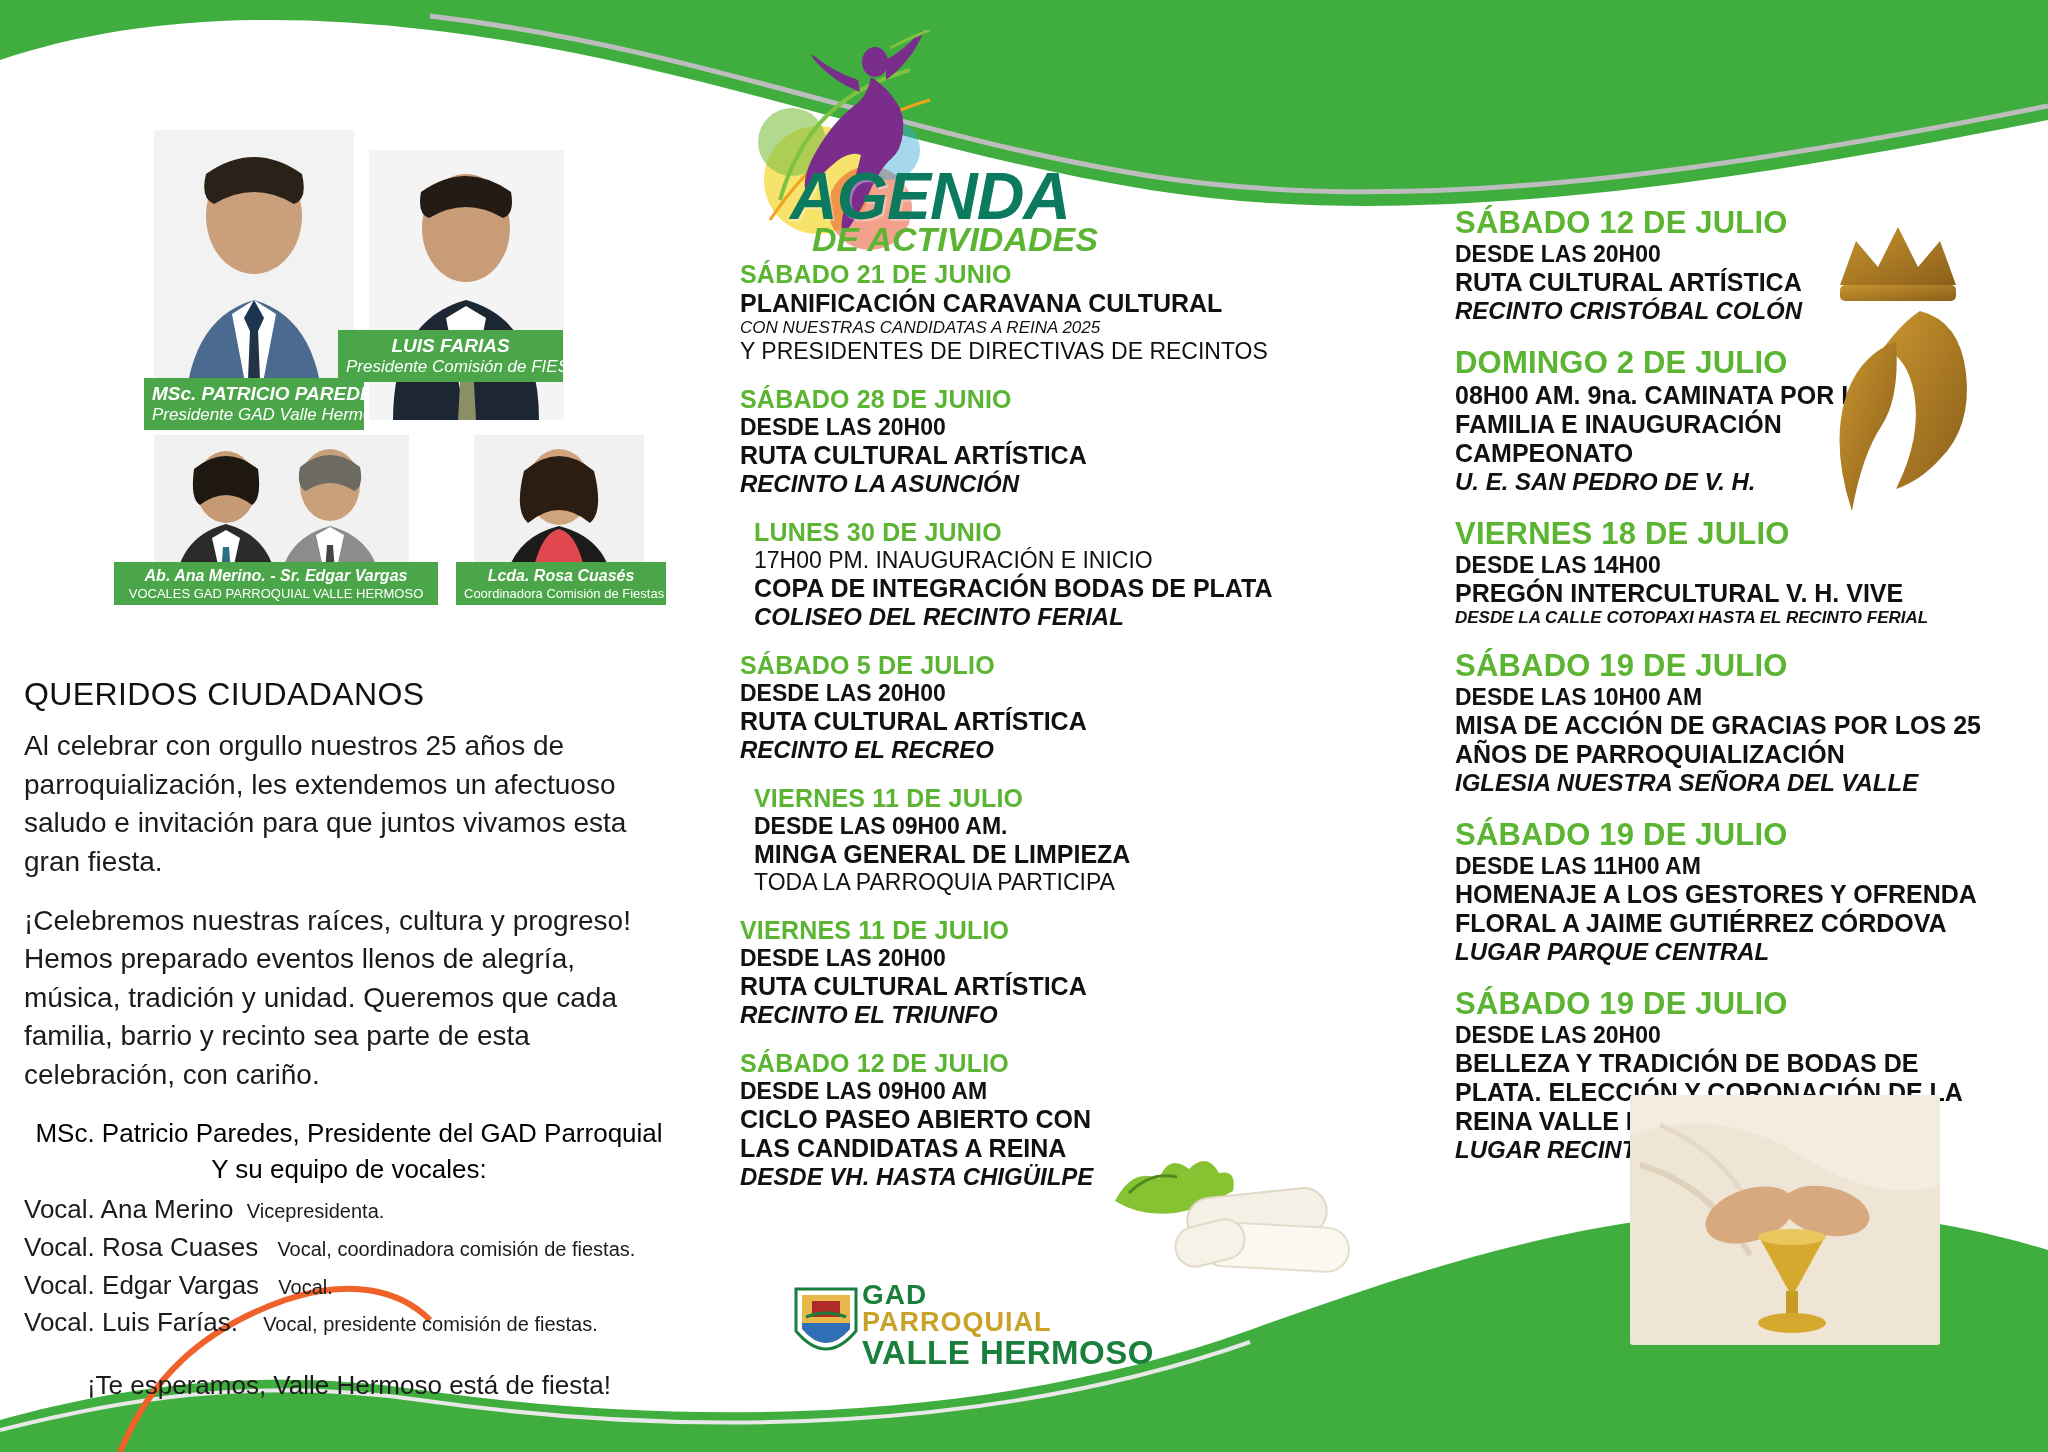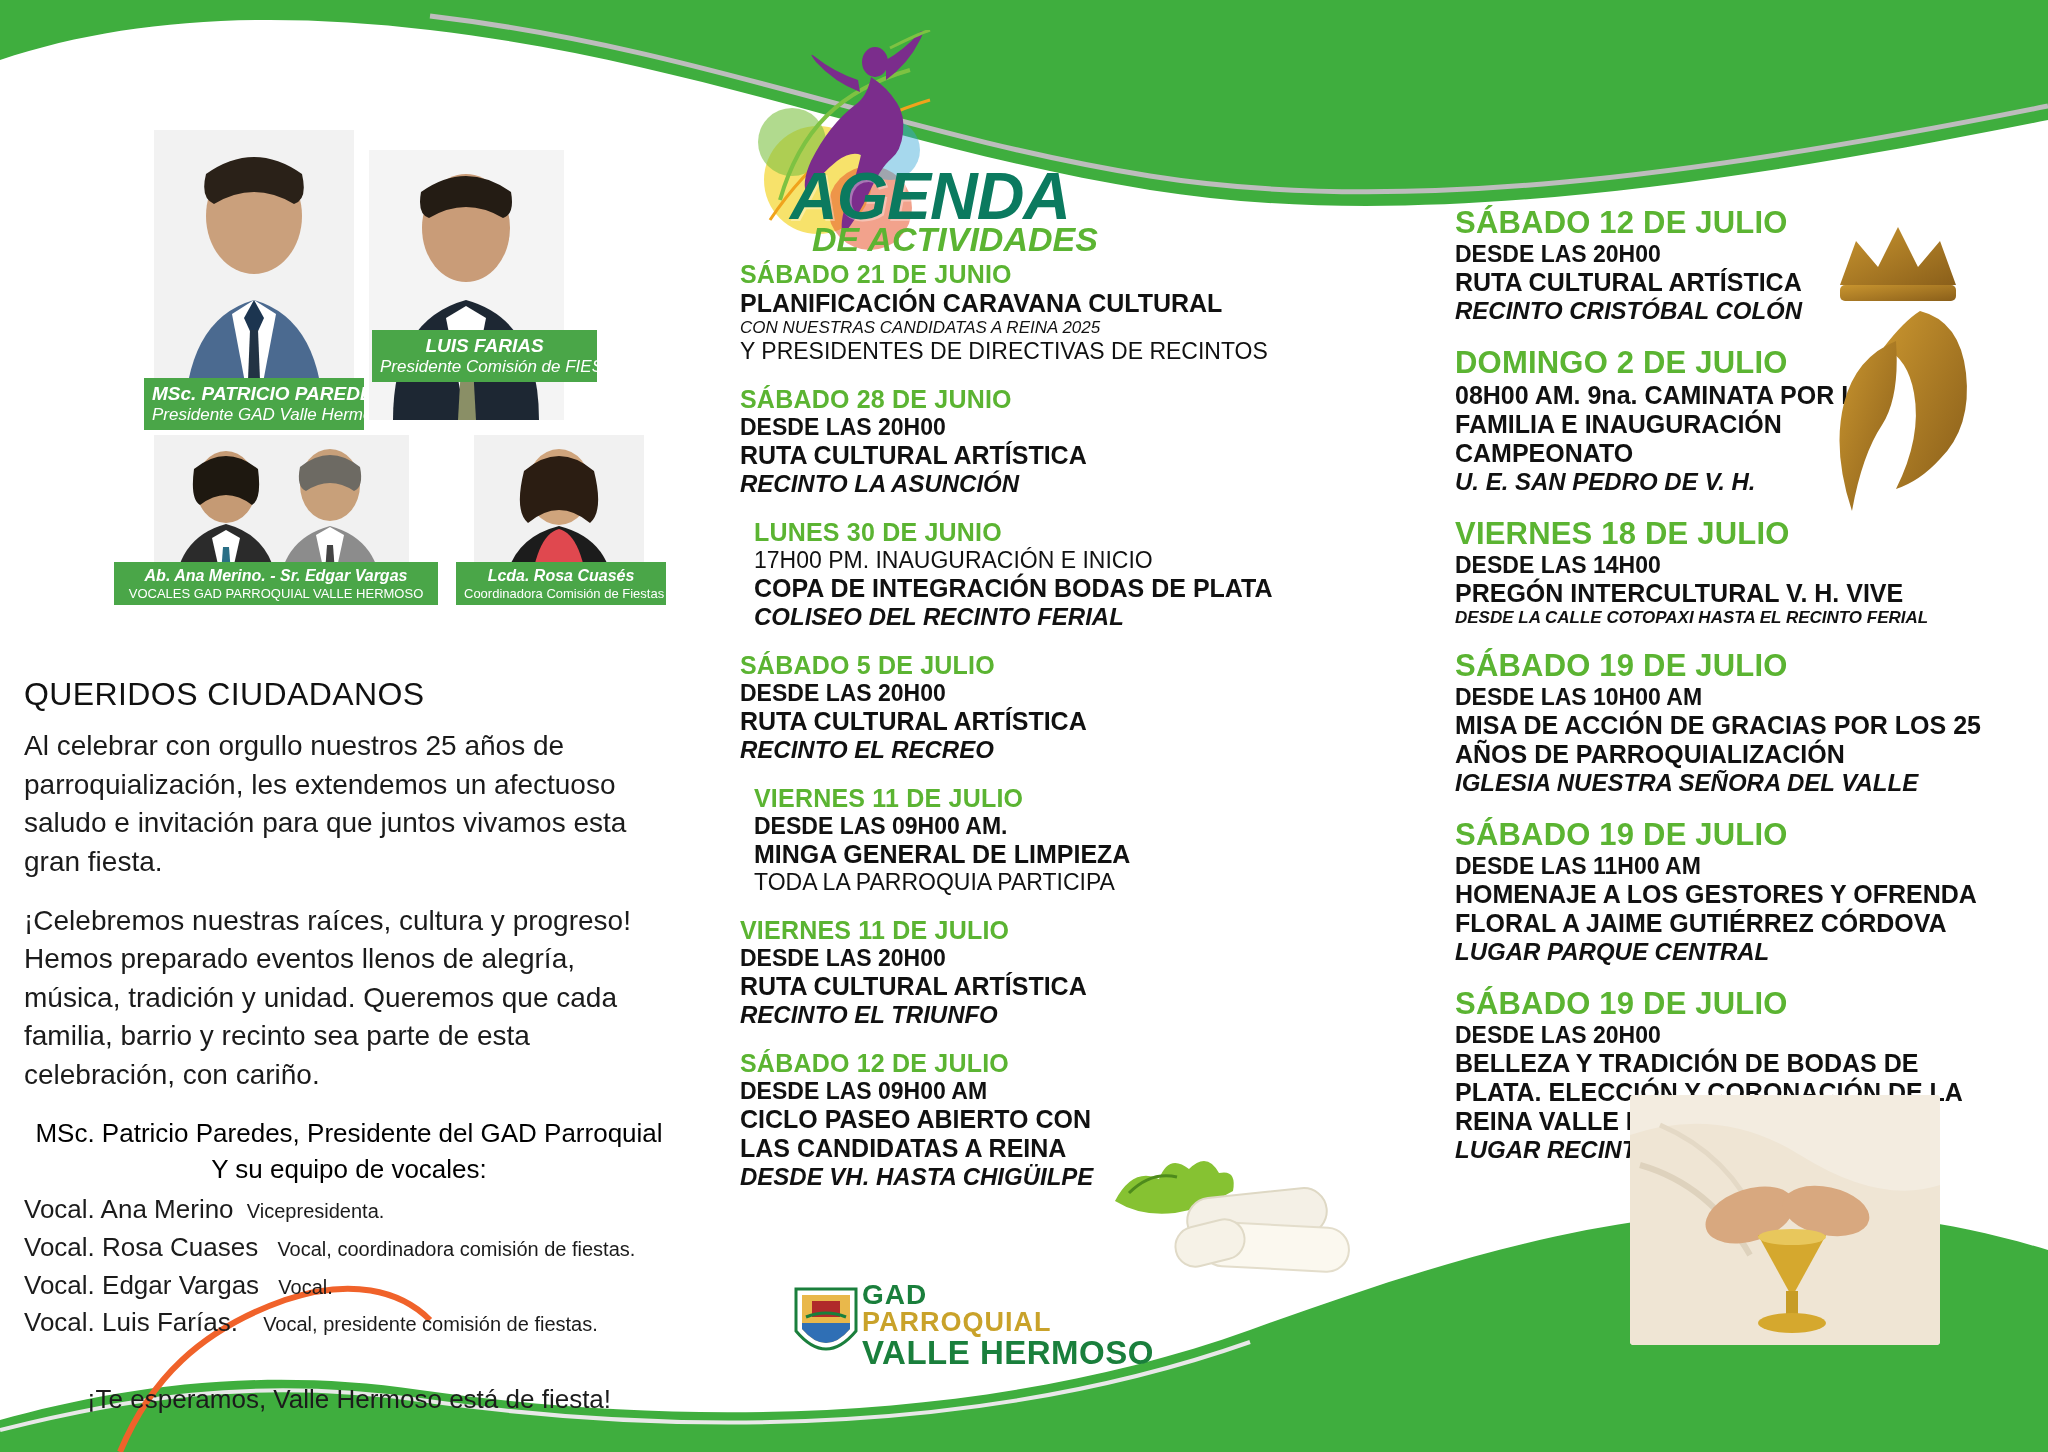--- a/index.html
+++ b/index.html
@@ -71,21 +71,21 @@
     margin-top: 14px;
     font-size: 28px;
     line-height: 1.38;
     color: #1b1b1b;
   }
   .body-text p { margin-bottom: 20px; }
   .centered { text-align: center; }
   .vocal-list { font-size: 26px; line-height: 1.45; color: #1b1b1b; }
   .vocal-list .role { font-size: 20px; }
   .closing {
-    margin-top: 42px;
+    margin-top: 28px;
     text-align: center;
     font-size: 26px;
     color: #1b1b1b;
   }
 
   
   .mid-col {
     position: absolute;
     left: 740px; top: 30px;
     width: 560px;
@@ -218,21 +218,21 @@
         <div class="photo" style="left:345px; top:20px; width:195px; height:270px; background:#ececec;">
           <svg viewBox="0 0 195 270" width="195" height="270">
             <rect width="195" height="270" fill="#f4f4f4"></rect>
             <ellipse cx="97" cy="78" rx="44" ry="54" fill="#c99c78"></ellipse>
             <path d="M52,42 q45,-32 90,0 q4,22 -8,26 q-37,-22 -74,0 q-12,-4 -8,-26z" fill="#241c14"></path>
             <path d="M24,270 q0,-100 73,-120 q73,20 73,120z" fill="#1d2733"></path>
             <path d="M97,156 l-20,12 l20,102 l20,-102z" fill="#ffffff"></path>
             <path d="M94,180 l8,0 l5,90 l-18,0z" fill="#8a8f66"></path>
           </svg>
         </div>
-        <div class="cap" style="left:348px; top:200px; width:225px;">
+        <div class="cap" style="left:314px; top:200px; width:225px;">
           <span>LUIS FARIAS</span>
           <span class="sub">Presidente Comisión de FIESTAS 2025</span>
         </div>
 
         <div class="photo" style="left:130px; top:305px; width:255px; height:165px; background:#ececec;">
           <svg viewBox="0 0 255 165" width="255" height="165">
             <rect width="255" height="165" fill="#f1f1f1"></rect>
             <ellipse cx="72" cy="52" rx="30" ry="36" fill="#c59a74"></ellipse>
             <path d="M40,34 q32,-26 64,0 q4,30 -6,36 q-26,-20 -52,0 q-10,-6 -6,-36z" fill="#1e1810"></path>
             <path d="M20,165 q0,-62 52,-76 q52,14 52,76z" fill="#2b2b2b"></path>

